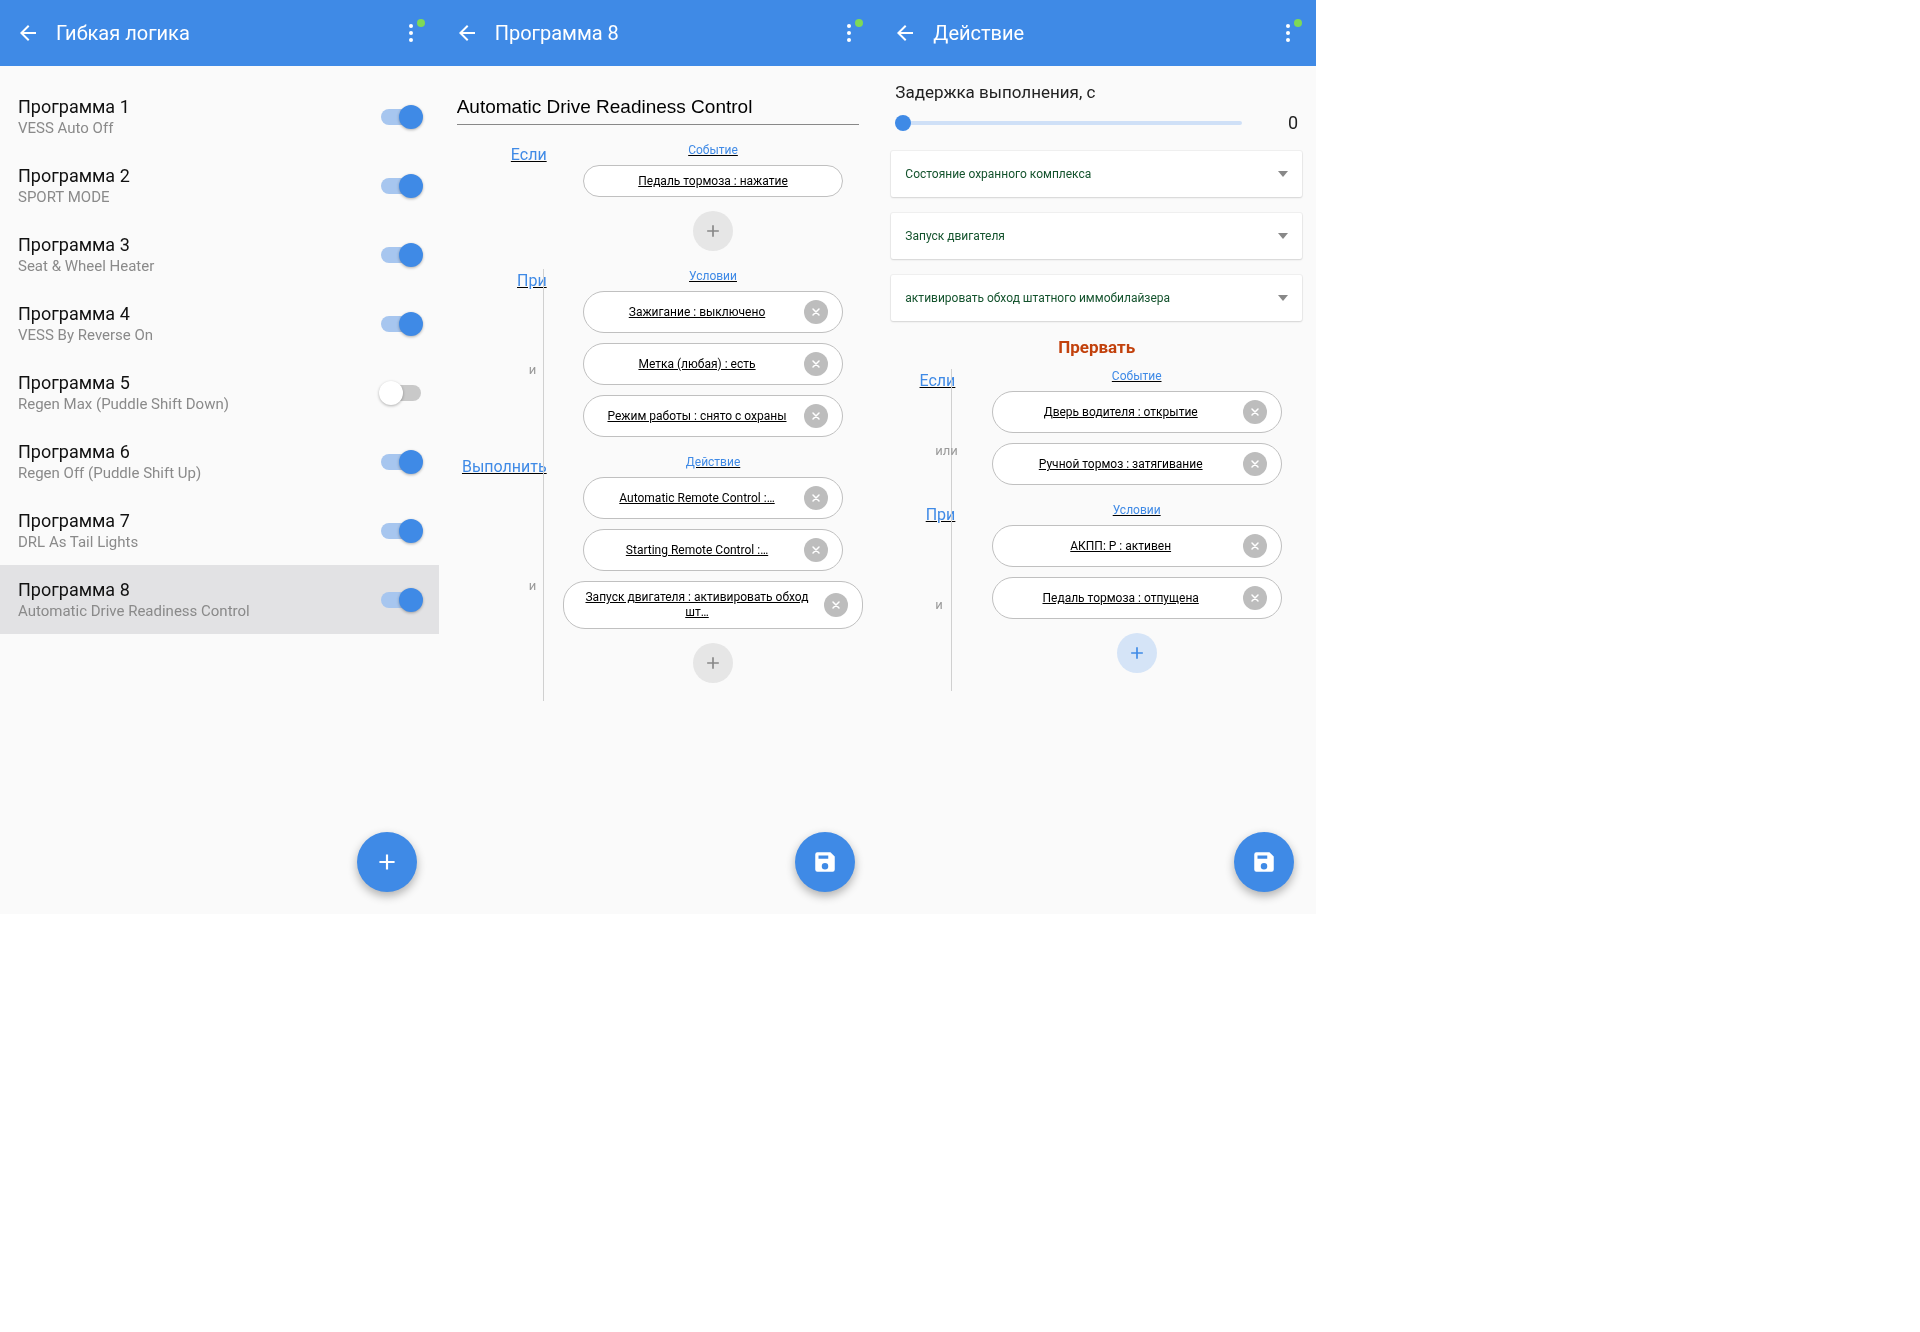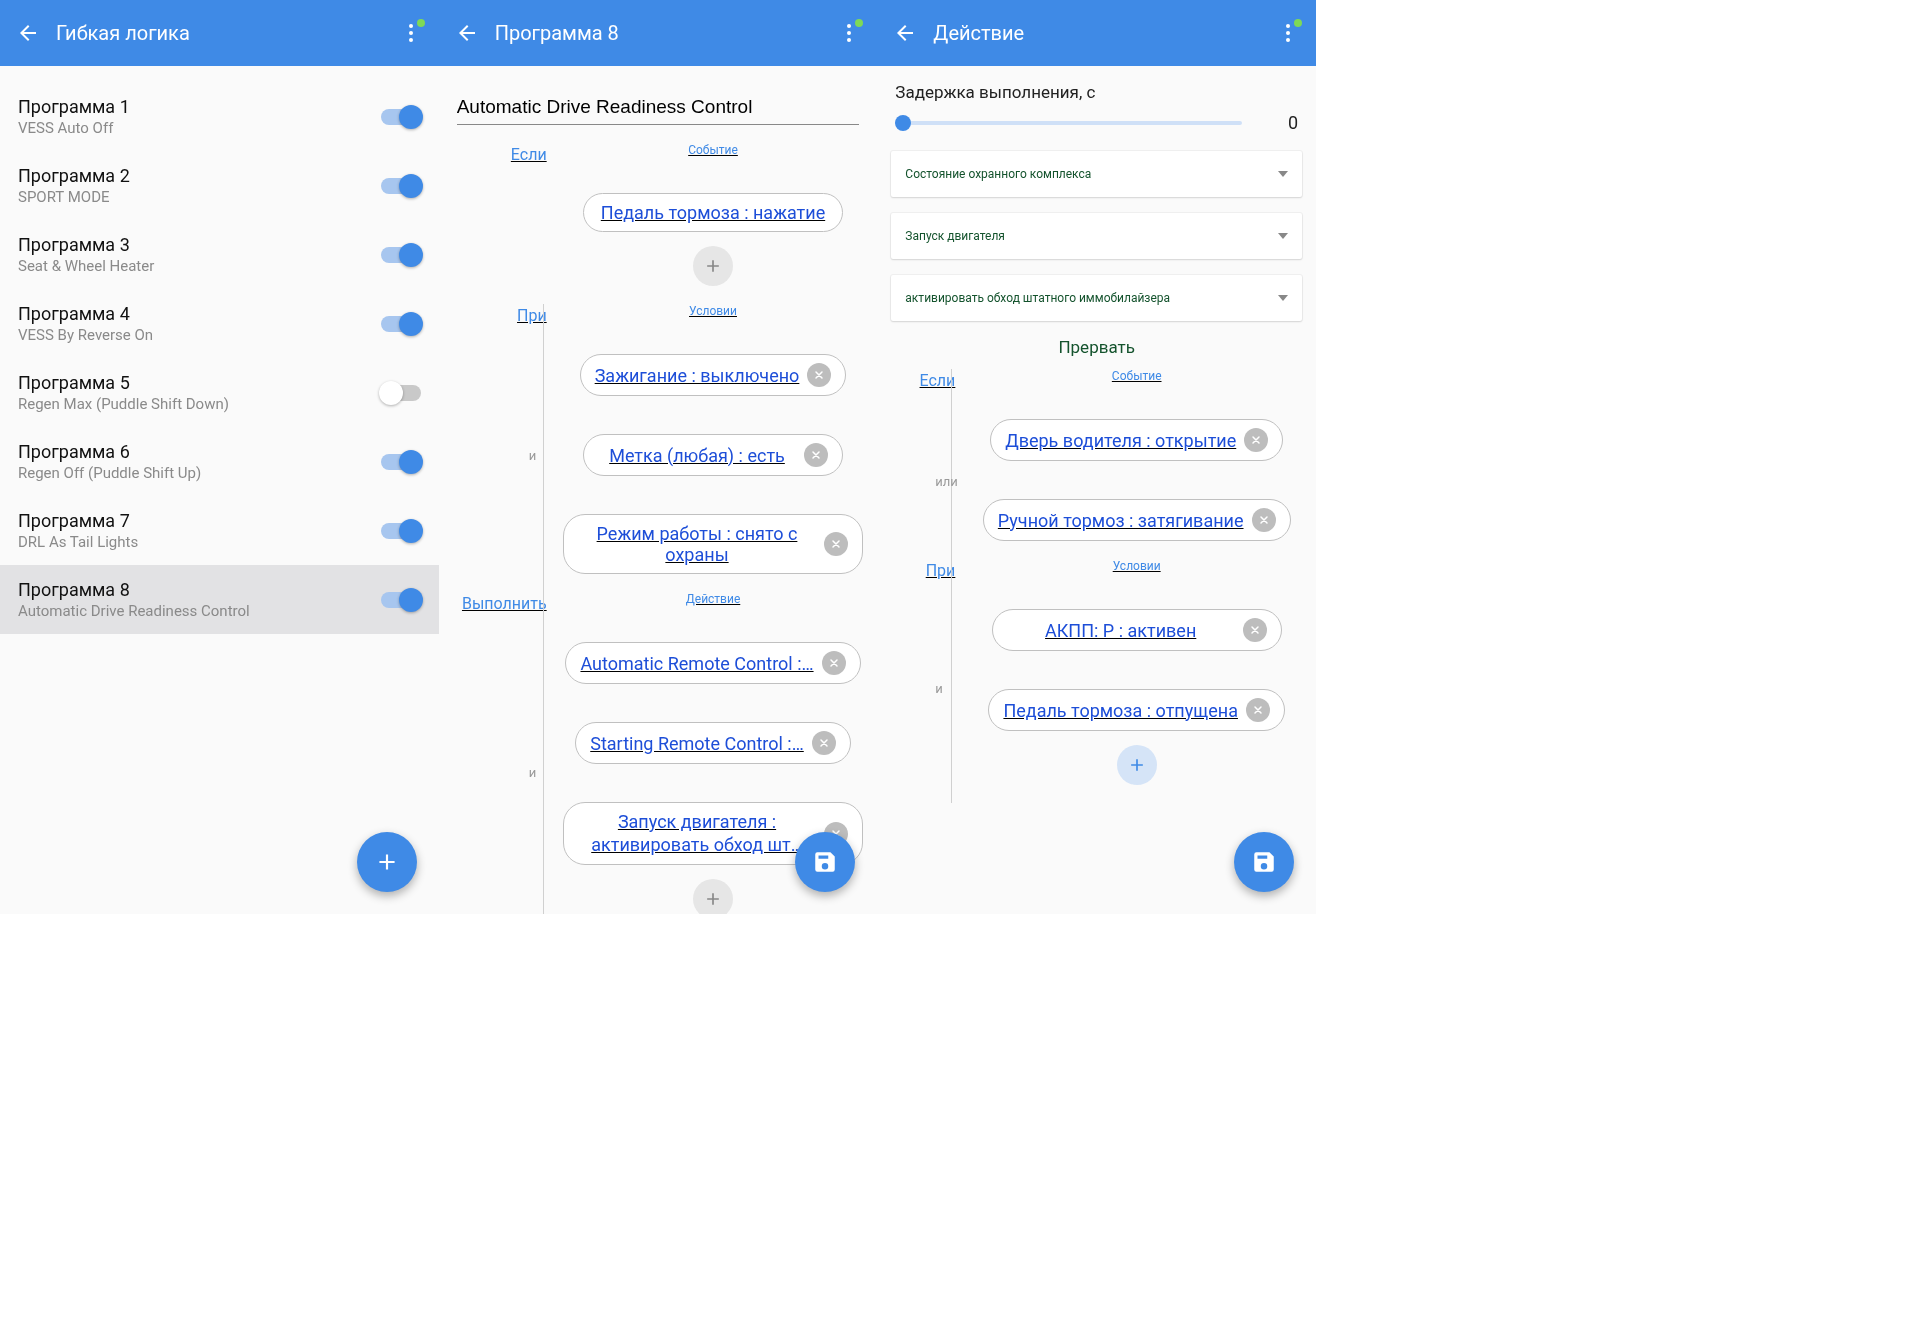--- a/index.html
+++ b/index.html
@@ -33,21 +33,21 @@
 
   
   .name-field { border: none; border-bottom: 1.5px solid #888; padding: 6px 0; font-size: 19px; margin: 8px 18px 18px 18px; width: calc(100% - 36px); background: transparent; outline: none; }
   .rule-block { padding: 0 8px 18px 8px; }
   .rule-row { display: flex; align-items: flex-start; text-decoration: underline; }
   .rule-side { width: 110px; flex-shrink: 0; text-align: right; padding-right: 10px; }
   .rule-key { color: #3f8ae6; font-size: 16px; padding-top: 2px; }
   .rule-main { flex: 1; }
   .rule-heading { color: #3f8ae6; font-size: 12px; text-align: center; margin-bottom: 8px; }
   .chip-list { display: flex; flex-direction: column; gap: 10px; align-items: center; }
-  .chip { border: 1.5px solid #c0c0c0; border-radius: 22px; padding: 8px 14px; font-size: 18px; color: #1d4ed8; min-width: 260px; max-width: 300px; text-align: center; display: flex; align-items: center; justify-content: center; gap: 8px; cursor: pointer; background: #fff; margin-top: 28px; }
+  .chip { border: 1.5px solid #c0c0c0; border-radius: 22px; padding: 8px 14px; font-size: 12px; color: #000000; min-width: 260px; max-width: 300px; text-align: center; display: flex; align-items: center; justify-content: center; gap: 8px; cursor: pointer; background: #fff; }
   .chip.multi { line-height: 1.25; }
   .chip .txt { flex: 1; }
   .chip .del { width: 24px; height: 24px; background: #bdbdbd; border-radius: 50%; display: flex; align-items: center; justify-content: center; flex-shrink: 0; cursor: pointer; }
   .chip .del svg { width: 12px; height: 12px; fill: #fff; }
   .add-circle { width: 40px; height: 40px; border-radius: 50%; background: #e6e6e6; display: flex; align-items: center; justify-content: center; cursor: pointer; margin-top: 4px; }
   .add-circle.blue { background: #d5e4f7; }
   .add-circle svg { width: 20px; height: 20px; fill: #3f8ae6; }
   .add-circle.gray svg { fill: #888; }
   .vline-wrap { position: relative; }
   .vline { position: absolute; top: 0; bottom: 0; left: 104px; width: 1px; background: #d0d0d0; }
@@ -55,21 +55,21 @@
 
   
   .sec-label { font-size: 17px; color: #222; padding: 0 18px 10px 18px; }
   .slider-row { display: flex; align-items: center; padding: 0 18px 18px 18px; gap: 16px; }
   .slider { flex: 1; height: 4px; background: #cfe0f7; border-radius: 2px; position: relative; }
   .slider .thumb { position: absolute; left: 0; top: -6px; width: 16px; height: 16px; background: #3f8ae6; border-radius: 50%; }
   .slider-val { font-size: 18px; color: #222; width: 40px; text-align: right; }
   .dropdown { margin: 0 14px 16px 14px; background: #fff; border-radius: 2px; box-shadow: 0 1px 2px rgba(0,0,0,.12), 0 0 0 1px rgba(0,0,0,.04); padding: 16px 14px; display: flex; align-items: center; cursor: pointer; }
   .dropdown .lbl { flex: 1; font-size: 12px; color: #14532d; }
   .dropdown .caret { width: 0; height: 0; border-left: 5px solid transparent; border-right: 5px solid transparent; border-top: 6px solid #888; }
-  .interrupt-title { text-align: center; font-size: 17px; color: #14532d; margin: 10px 0 12px 0; }
+  .interrupt-title { text-align: center; font-size: 17px; color: #c2410c; margin: 10px 0 12px 0; font-weight: bold; }
 
   .s3 .rule-side { width: 80px; }
   .s3 .vline { left: 74px; }
   .s3 .conn-label { left: 58px; }
   .s3 .chip { min-width: 290px; max-width: 320px; }
 
   svg.arrow-back { width: 24px; height: 24px; fill: #fff; }
 </style>
 </head>
 <body>

